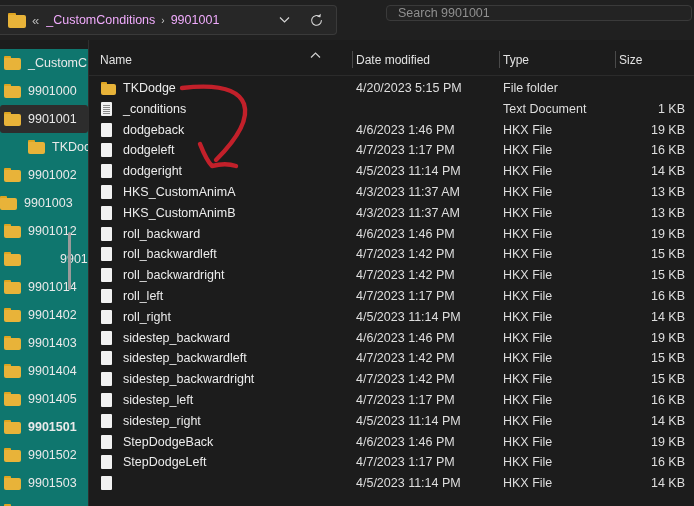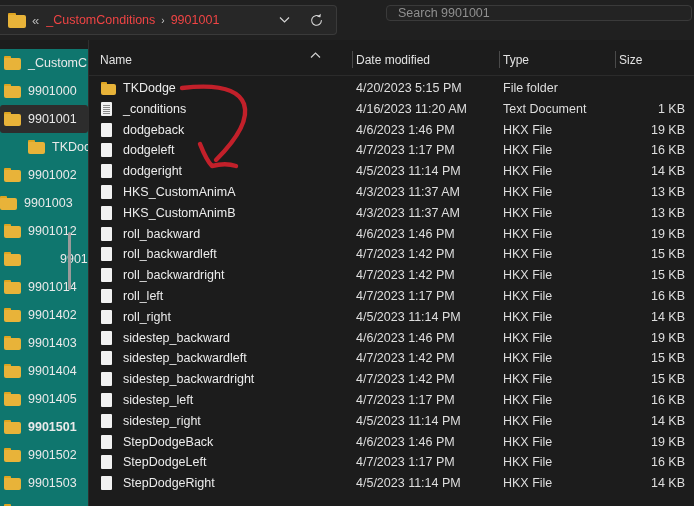--- a/index.html
+++ b/index.html
@@ -60,21 +60,21 @@
     border-radius: 1px 2px 2px 2px;
   }
   .crumb-overflow {
     color: #b9b9b9;
     font-size: 13px;
     margin-right: 7px;
     flex: none;
   }
   .crumb-text {
     font-size: 12.5px;
-    color: #ef4444;
+    color: #f0abfc;
     white-space: nowrap;
   }
   .crumb-sep {
     font-size: 10px;
     color: #c8c8c8;
     margin: 0 6px;
   }
   .addr-chevron {
     position: absolute;
     right: 46px; top: 50%;
@@ -477,21 +477,20 @@
         <span class="fr-name">TKDodge</span>
         <span class="fr-date">4/20/2023 5:15 PM</span>
         <span class="fr-type">File folder</span>
         <span class="fr-size"></span>
       </div>
       <div class="file-row">
         <span class="fr-icon">
           <span class="ico-file doc"></span>
         </span>
         <span class="fr-name">_conditions</span>
-        <span class="fr-date">4/16/2023 11:20 AM</span>
         <span class="fr-type">Text Document</span>
         <span class="fr-size">1 KB</span>
       </div>
       <div class="file-row">
         <span class="fr-icon">
           <span class="ico-file"></span>
         </span>
         <span class="fr-name">dodgeback</span>
         <span class="fr-date">4/6/2023 1:46 PM</span>
         <span class="fr-type">HKX File</span>
@@ -638,21 +637,20 @@
         </span>
         <span class="fr-name">StepDodgeLeft</span>
         <span class="fr-date">4/7/2023 1:17 PM</span>
         <span class="fr-type">HKX File</span>
         <span class="fr-size">16 KB</span>
       </div>
       <div class="file-row">
         <span class="fr-icon">
           <span class="ico-file"></span>
         </span>
-        <span class="fr-name">StepDodgeRight</span>
         <span class="fr-date">4/5/2023 11:14 PM</span>
         <span class="fr-type">HKX File</span>
         <span class="fr-size">14 KB</span>
       </div>
     </div>
 
   <svg id="annotation-arrow" viewBox="0 0 140 100">
     <path d="M12 10 C46 6, 68 10, 74 26 C80 44, 62 66, 46 82" stroke="#c2202a" stroke-width="4.4" fill="none" stroke-linecap="round" stroke-linejoin="round"></path>
     <path d="M30 66 C34 76, 38 84, 42 88 C50 86, 60 86, 66 88" stroke="#c2202a" stroke-width="4.4" fill="none" stroke-linecap="round" stroke-linejoin="round"></path>
   </svg>

